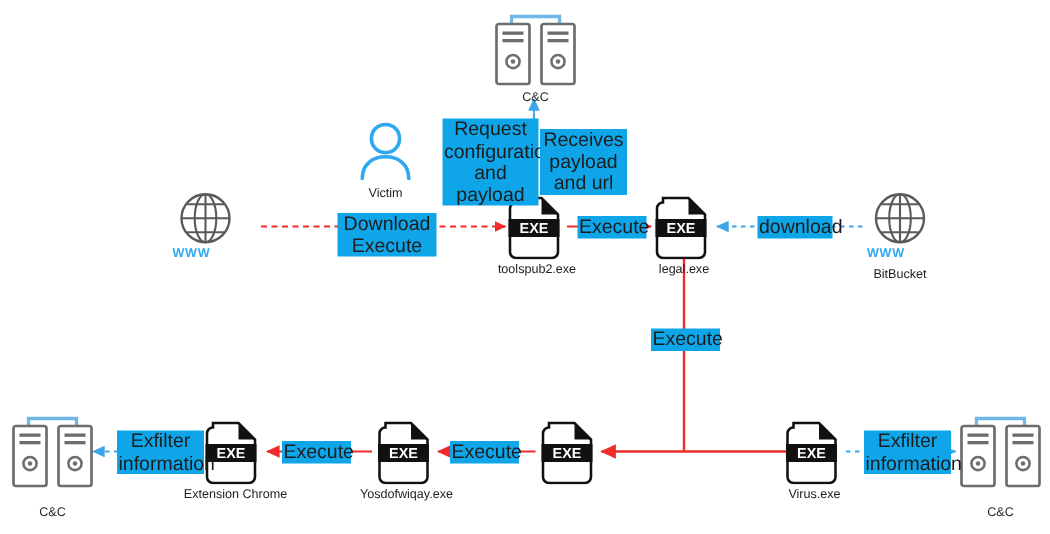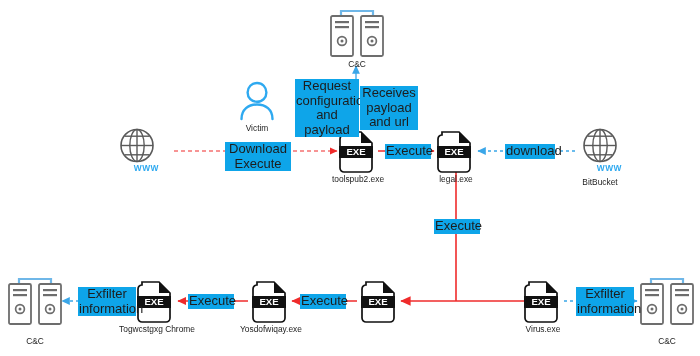--- a/index.html
+++ b/index.html
@@ -11,21 +11,21 @@
   #canvas{position:absolute;inset:0;width:700px;height:252px;}
   svg.layer{position:absolute;left:0;top:0;width:700px;height:356px;overflow:visible;}
   .node{position:absolute;}
   .lbl{
     position:absolute;text-align:center;line-height:1.12;
     font-size:8.2px;color:#1d1d1d;white-space:pre-line;
   }
   .lbl.edge{font-size:13px;background:#0ea5e9;padding:0 1px;}
   .lbl.name{font-size:8.4px;}
   .www{
-    position:absolute;text-align:right;width:100%;
+    position:absolute;text-align:left;width:100%;
     font-size:8.4px;font-weight:bold;color:#2ea9f0;letter-spacing:.5px;
   }
   .cc{font-size:8.6px;}
 </style>
 </head>
 <body>
 
 <div id="canvas">
 
   <svg class="layer">
@@ -169,21 +169,21 @@
   <div class="lbl name cc" style="left:5px;top:337px;width:60px;">C&amp;C</div>
 
   <div class="node" style="left:135px;top:279px;width:42px;height:44px;">
     <svg width="42" height="44" viewBox="0 0 42 44">
       <path d="M7,3 h17 l11,11 v25 a4,4 0 0 1 -4,4 h-24 a4,4 0 0 1 -4,-4 v-29 a4,4 0 0 1 4,-4 z" fill="#fff" stroke="#111" stroke-width="1.7"></path>
       <path d="M24,3 l11,11 h-11 z" fill="#111"></path>
       <rect x="2" y="17" width="34" height="12" fill="#111"></rect>
       <text x="19" y="26.3" font-family="Liberation Sans, sans-serif" font-size="9.6" font-weight="bold" fill="#fff" text-anchor="middle">EXE</text>
     </svg>
   </div>
-  <div class="lbl name" style="left:109px;top:325px;width:96px;">Togwcstgxg Chrome</div>
+  <div class="lbl name" style="left:109px;top:325px;width:96px;">Extension Chrome</div>
 
   <div class="node" style="left:250px;top:279px;width:42px;height:44px;">
     <svg width="42" height="44" viewBox="0 0 42 44">
       <path d="M7,3 h17 l11,11 v25 a4,4 0 0 1 -4,4 h-24 a4,4 0 0 1 -4,-4 v-29 a4,4 0 0 1 4,-4 z" fill="#fff" stroke="#111" stroke-width="1.7"></path>
       <path d="M24,3 l11,11 h-11 z" fill="#111"></path>
       <rect x="2" y="17" width="34" height="12" fill="#111"></rect>
       <text x="19" y="26.3" font-family="Liberation Sans, sans-serif" font-size="9.6" font-weight="bold" fill="#fff" text-anchor="middle">EXE</text>
     </svg>
   </div>
   <div class="lbl name" style="left:228px;top:325px;width:86px;">Yosdofwiqay.exe</div>

